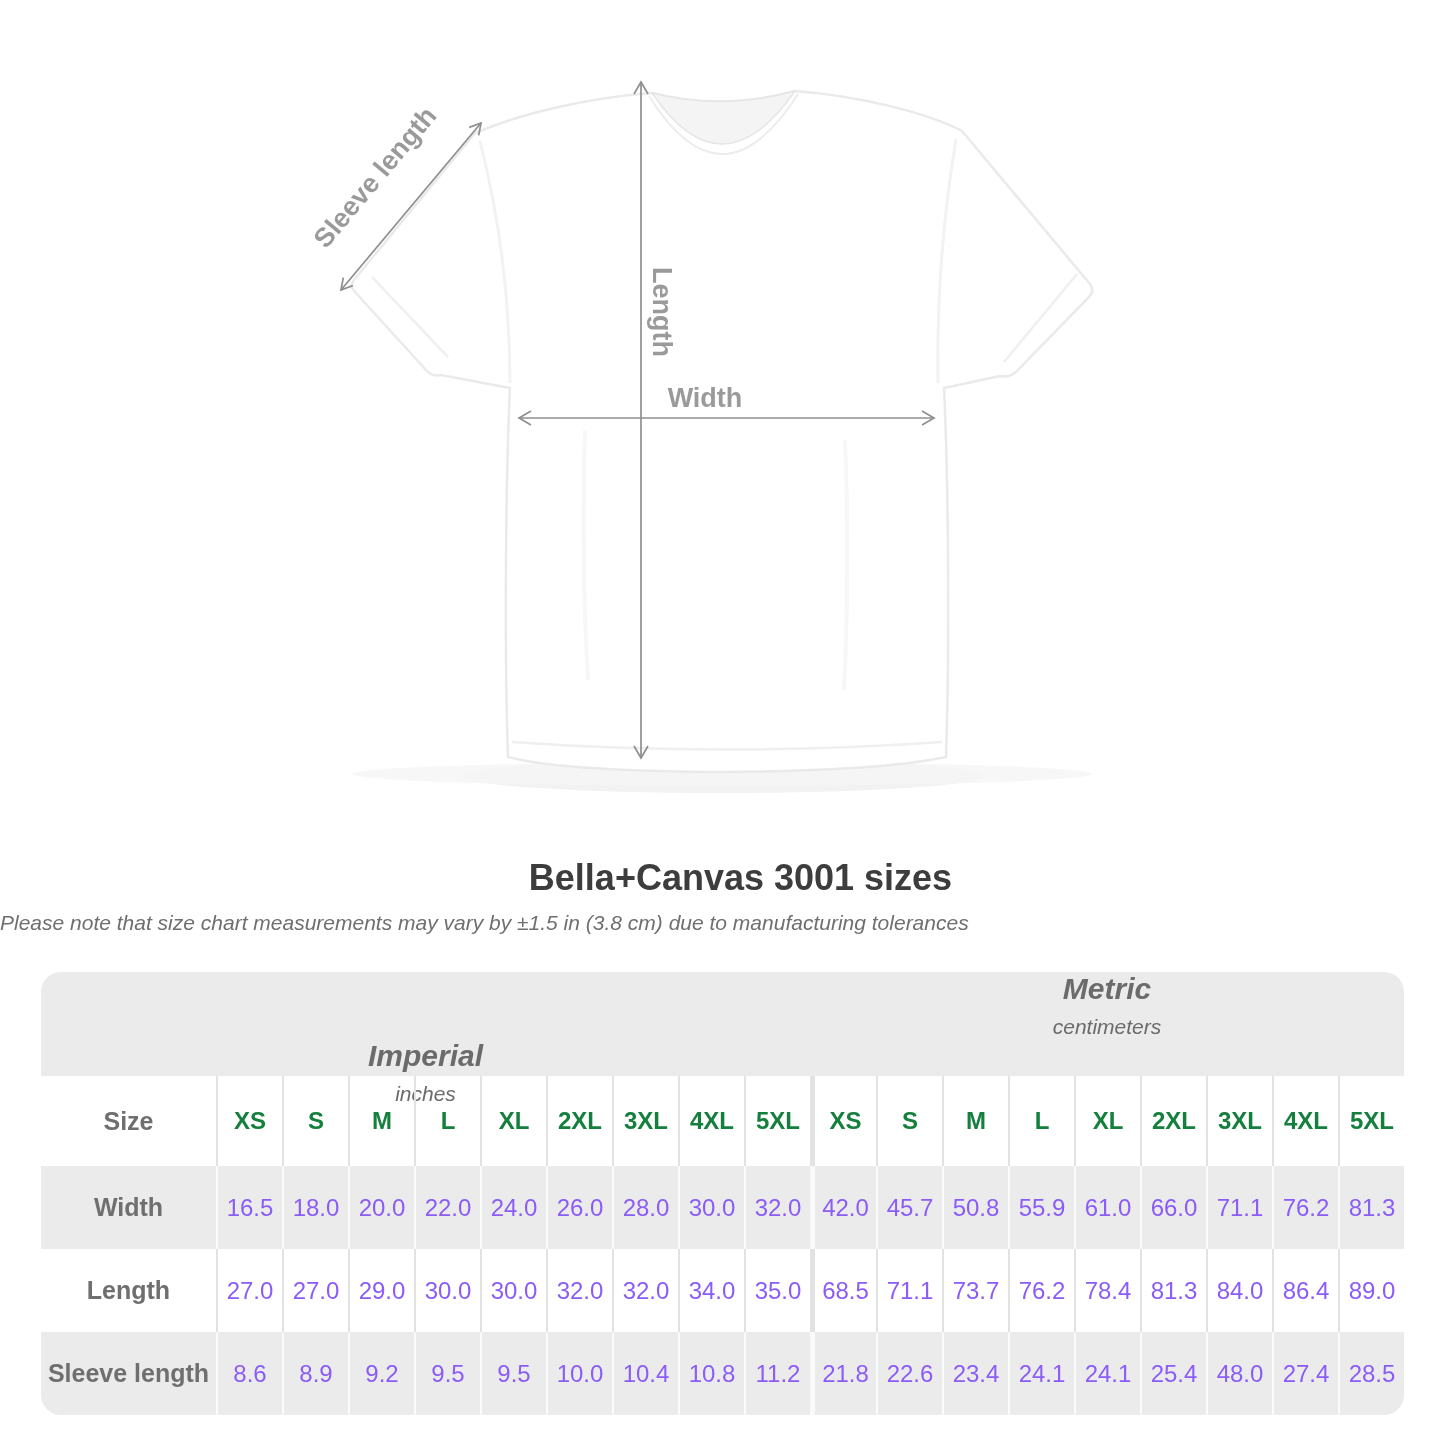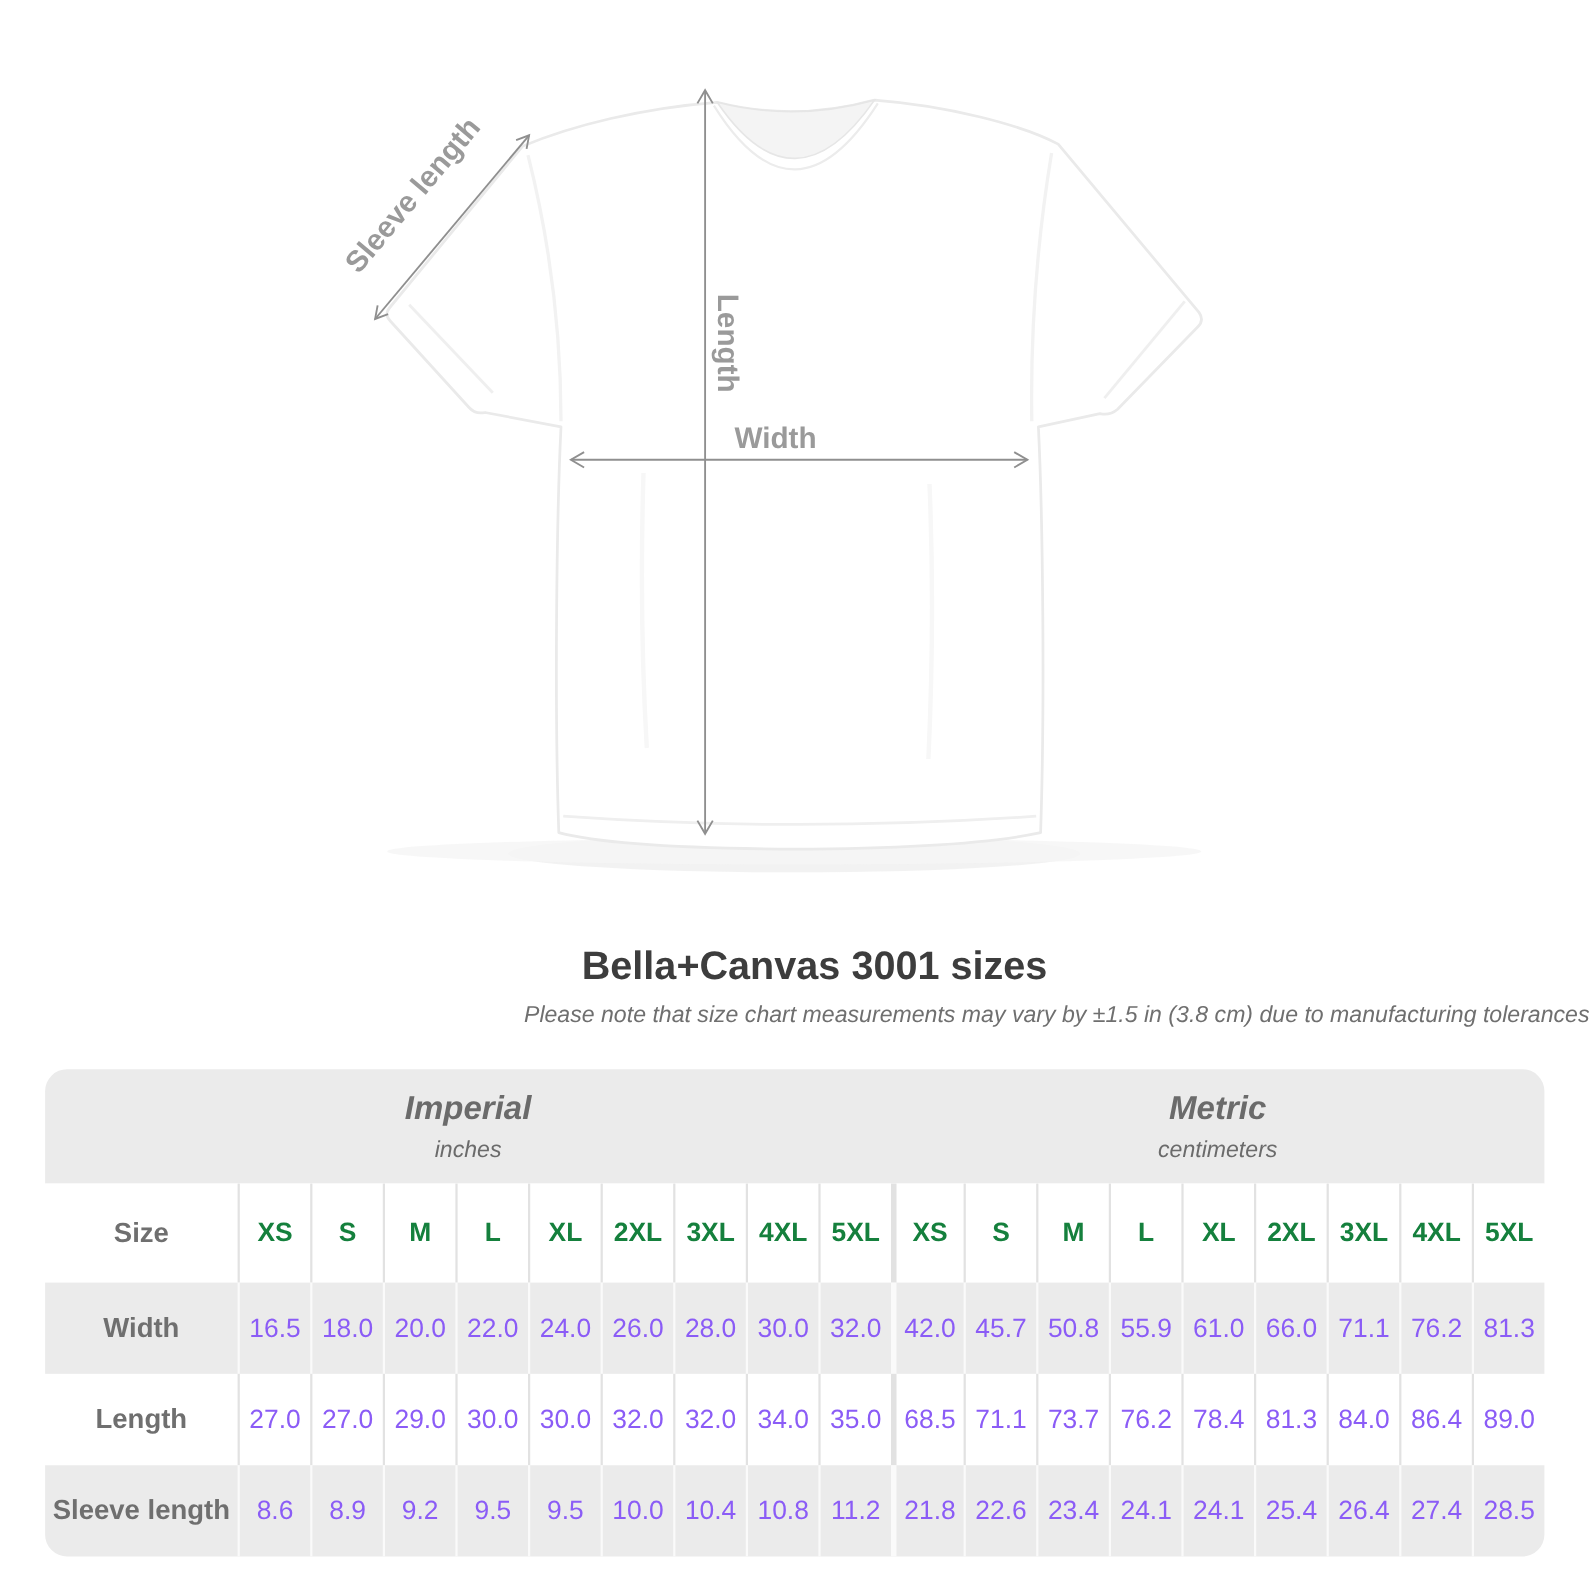--- a/index.html
+++ b/index.html
@@ -11,21 +11,21 @@
   
   .diagram{width:1445px;height:848px;position:relative;}
   .diagram svg{display:block;}
 
   
   .title{
     margin:10px 0 0 0;text-align:center;
     font-size:36px;font-weight:bold;color:#3d3d3d;line-height:40px;padding-left:36px;
   }
   .subtitle{
-    margin:12px 0 0 0;text-align:right;font-style:italic;
+    margin:12px 0 0 0;text-align:left;font-style:italic;
     font-size:21px;color:#6f6f6f;line-height:26px;
   }
 
   
   .size-table{margin:36px 41px 0 41px;width:1363px;}
   .t-row{display:grid;grid-template-columns:175px repeat(18,1fr);}
   .t-head{
     height:104px;background:#ebebeb;border-radius:20px 20px 0 0;
     grid-template-columns:175px repeat(18,1fr);
   }
@@ -110,27 +110,27 @@
     <text x="705" y="407" text-anchor="middle" font-size="27" font-weight="bold" fill="#9a9a9a">Width</text>
   </svg>
 </div>
 
 <h1 class="title">Bella+Canvas 3001 sizes</h1>
 <div class="subtitle">Please note that size chart measurements may vary by ±1.5 in (3.8 cm) due to manufacturing tolerances</div>
 
 <div class="size-table">
 
   <div class="t-row t-head">
+    <div class="hcell met">
+      <div class="gname">Metric</div>
+      <div class="gunit">centimeters</div>
+    </div>
     <div class="hcell imp">
       <div class="gname">Imperial</div>
       <div class="gunit">inches</div>
-    </div>
-    <div class="hcell met">
-      <div class="gname">Metric</div>
-      <div class="gunit">centimeters</div>
     </div>
   </div>
 
   <div class="t-row t-sizes white">
     <div class="cell lbl">Size</div>
     <div class="cell szh sep">XS</div>
     <div class="cell szh sep">S</div>
     <div class="cell szh sep">M</div>
     <div class="cell szh sep">L</div>
     <div class="cell szh sep">XL</div>
@@ -203,18 +203,18 @@
     <div class="cell val sep">10.0</div>
     <div class="cell val sep">10.4</div>
     <div class="cell val sep">10.8</div>
     <div class="cell val sep">11.2</div>
     <div class="cell val sep wide">21.8</div>
     <div class="cell val sep">22.6</div>
     <div class="cell val sep">23.4</div>
     <div class="cell val sep">24.1</div>
     <div class="cell val sep">24.1</div>
     <div class="cell val sep">25.4</div>
-    <div class="cell val sep">26.4</div>
+    <div class="cell val sep">48.0</div>
     <div class="cell val sep">27.4</div>
     <div class="cell val sep">28.5</div>
   </div>
 
 </div>
 
 </body></html>

